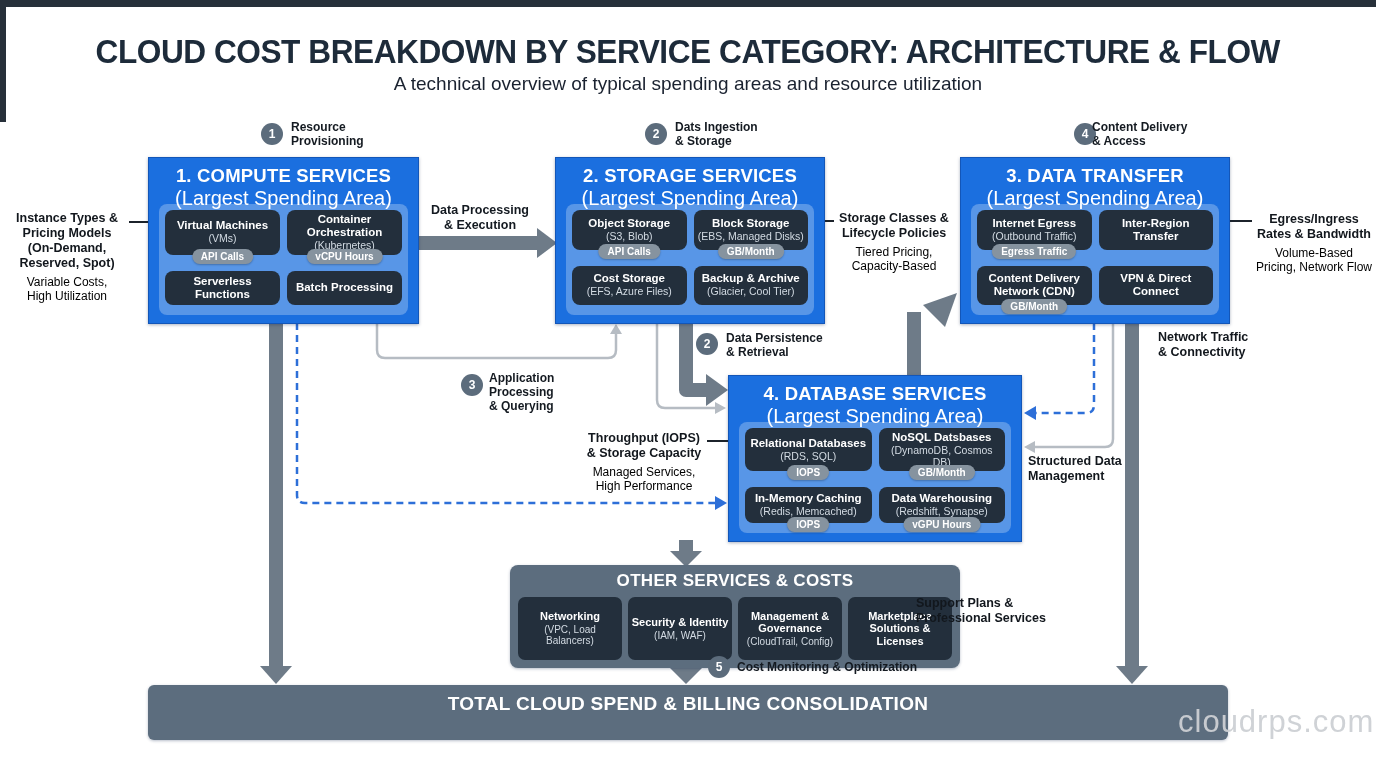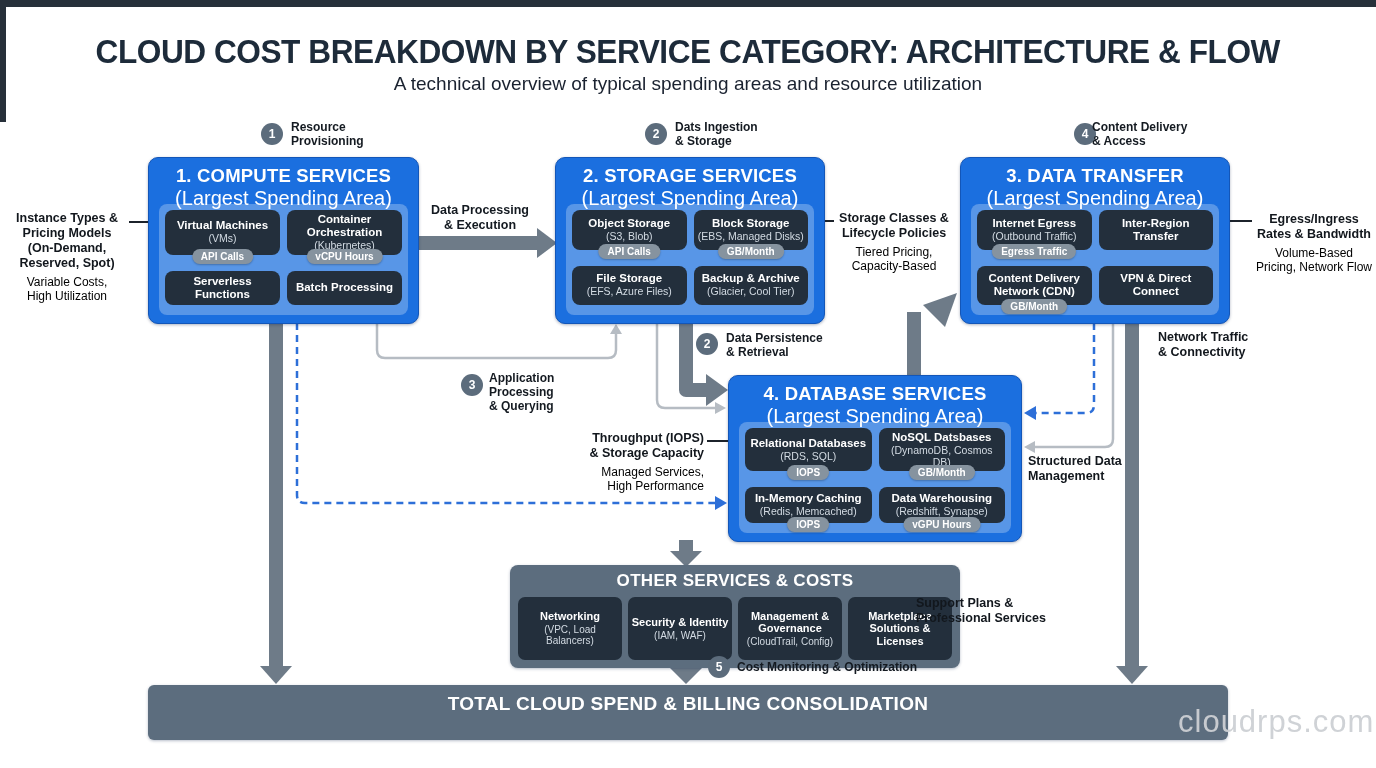--- a/index.html
+++ b/index.html
@@ -18,21 +18,21 @@
   svg.wires{position:absolute;left:0;top:0;z-index:1;}
 
   .badge{position:absolute;width:22px;height:22px;border-radius:50%;background:#5c6c7c;color:#fff;
          font-size:12px;font-weight:bold;display:flex;align-items:center;justify-content:center;z-index:3;}
   .badge-label{position:absolute;z-index:3;font-weight:bold;font-size:12px;color:#141a21;
                white-space:pre-line;line-height:1.18;}
 
   .flow-label{position:absolute;z-index:3;font-weight:bold;font-size:12.5px;color:#141a21;
               white-space:pre-line;text-align:center;line-height:1.2;}
 
-  .cat{position:absolute;background:#1b6fdf;border:1px solid #1356b8;border-radius:10px;z-index:2;
+  .cat{position:absolute;background:#1b6fdf;border:1px solid #1356b8;border-radius:0;z-index:2;
        box-shadow:0 1px 3px rgba(20,40,80,.35);color:#fff;}
   .cat-title{margin-top:7px;text-align:center;font-size:18.5px;font-weight:800;letter-spacing:.2px;}
   .cat-sub{text-align:center;font-size:20px;margin-top:0px;}
   .svc-grid{position:absolute;left:10px;right:10px;top:46px;bottom:8px;
             background:rgba(255,255,255,.27);border-radius:8px;padding:6px 6px 10px;
             display:grid;grid-template-columns:1fr 1fr;grid-template-rows:1fr 1fr;gap:16px 7px;box-sizing:border-box;}
   .cell{position:relative;}
   .dark-box{height:100%;box-sizing:border-box;background:#232f3c;border-radius:8px;
             display:flex;flex-direction:column;align-items:center;justify-content:center;
             padding:3px 3px;text-align:center;}
@@ -197,21 +197,21 @@
       </div>
       <div class="cell">
         <div class="dark-box">
           <div class="svc-name">Block Storage</div>
           <div class="svc-detail">(EBS, Managed Disks)</div>
         </div>
         <div class="pill">GB/Month</div>
       </div>
       <div class="cell">
         <div class="dark-box">
-          <div class="svc-name">File Storage</div>
+          <div class="svc-name">Cost Storage</div>
           <div class="svc-detail">(EFS, Azure Files)</div>
         </div>
       </div>
       <div class="cell">
         <div class="dark-box">
           <div class="svc-name">Backup &amp; Archive</div>
           <div class="svc-detail">(Glacier, Cool Tier)</div>
         </div>
       </div>
     </div>
@@ -323,21 +323,21 @@
 Capacity-Based</div>
   </div>
 
   <div class="ann ta-c" style="left:1254px;top:212px;width:120px;">
     <div class="b">Egress/Ingress
 Rates &amp; Bandwidth</div>
     <div class="n">Volume-Based
 Pricing, Network Flow</div>
   </div>
 
-  <div class="ann ta-c" style="left:584px;top:431px;width:120px;text-align:right;">
+  <div class="ann ta-c" style="left:584px;top:431px;width:120px;">
     <div class="b">Throughput (IOPS)
 &amp; Storage Capacity</div>
     <div class="n">Managed Services,
 High Performance</div>
   </div>
 
   <div class="ann" style="left:1028px;top:454px;width:120px;">
     <div class="b">Structured Data
 Management</div>
   </div>

